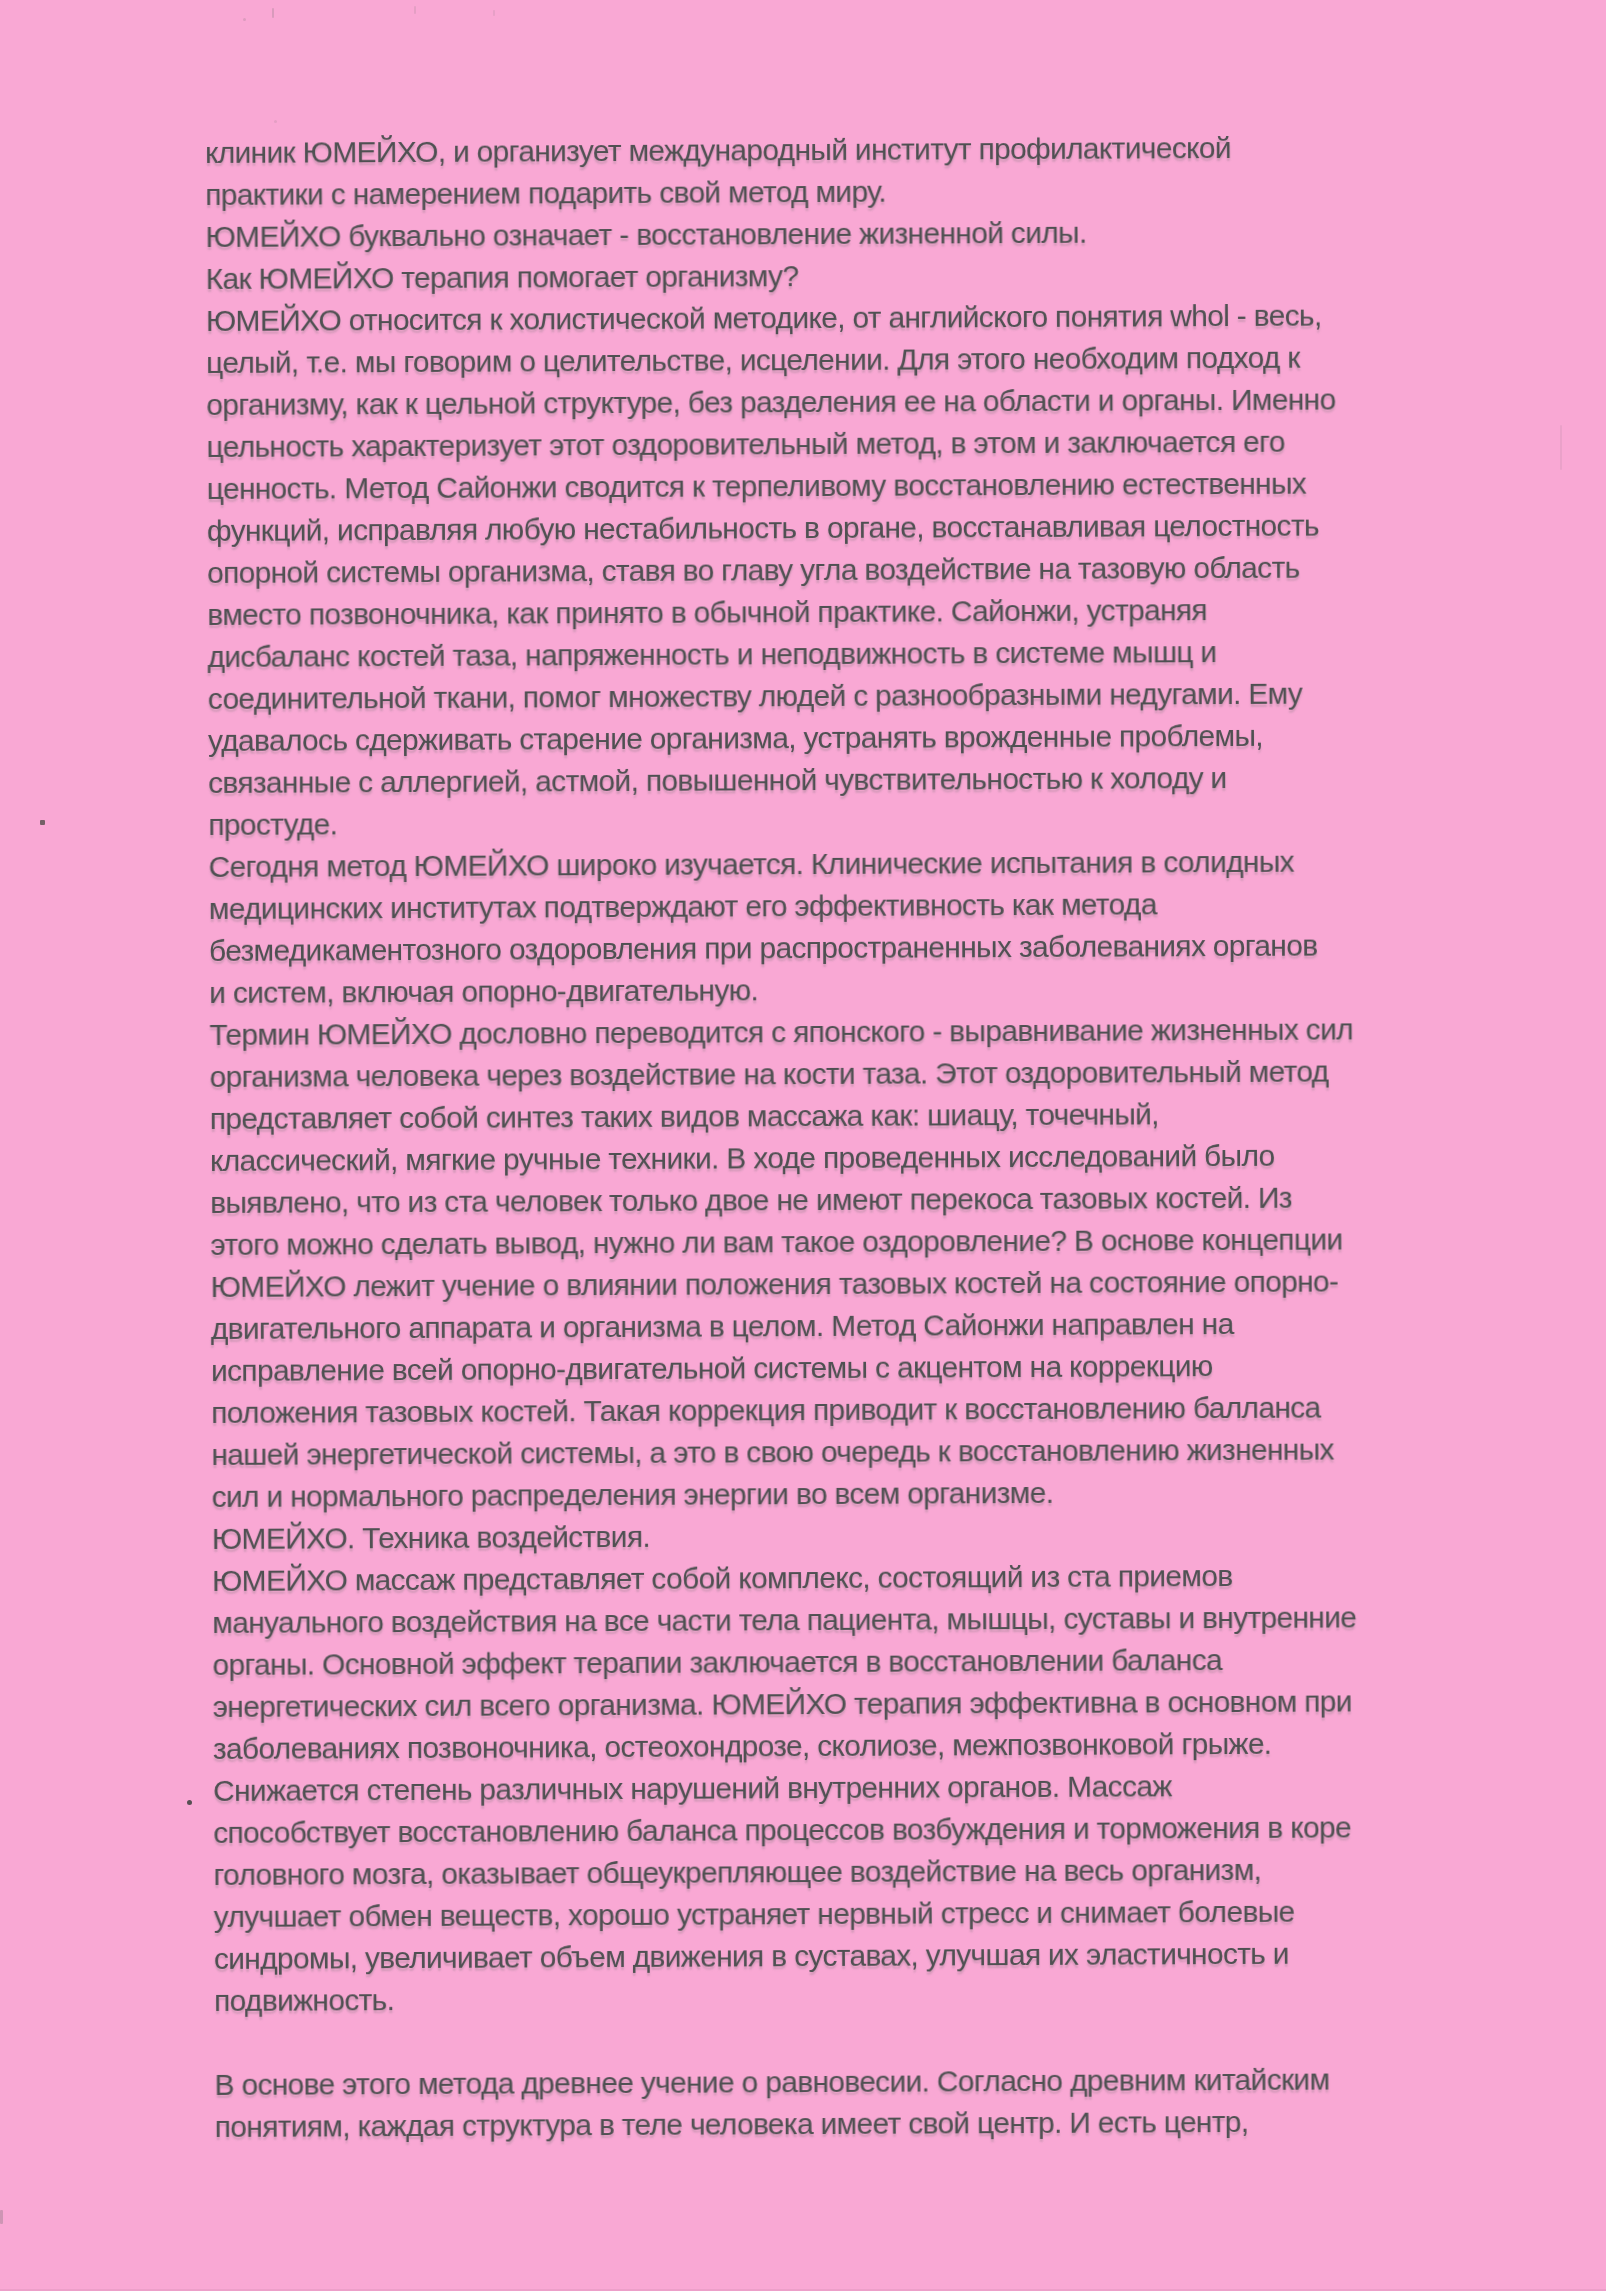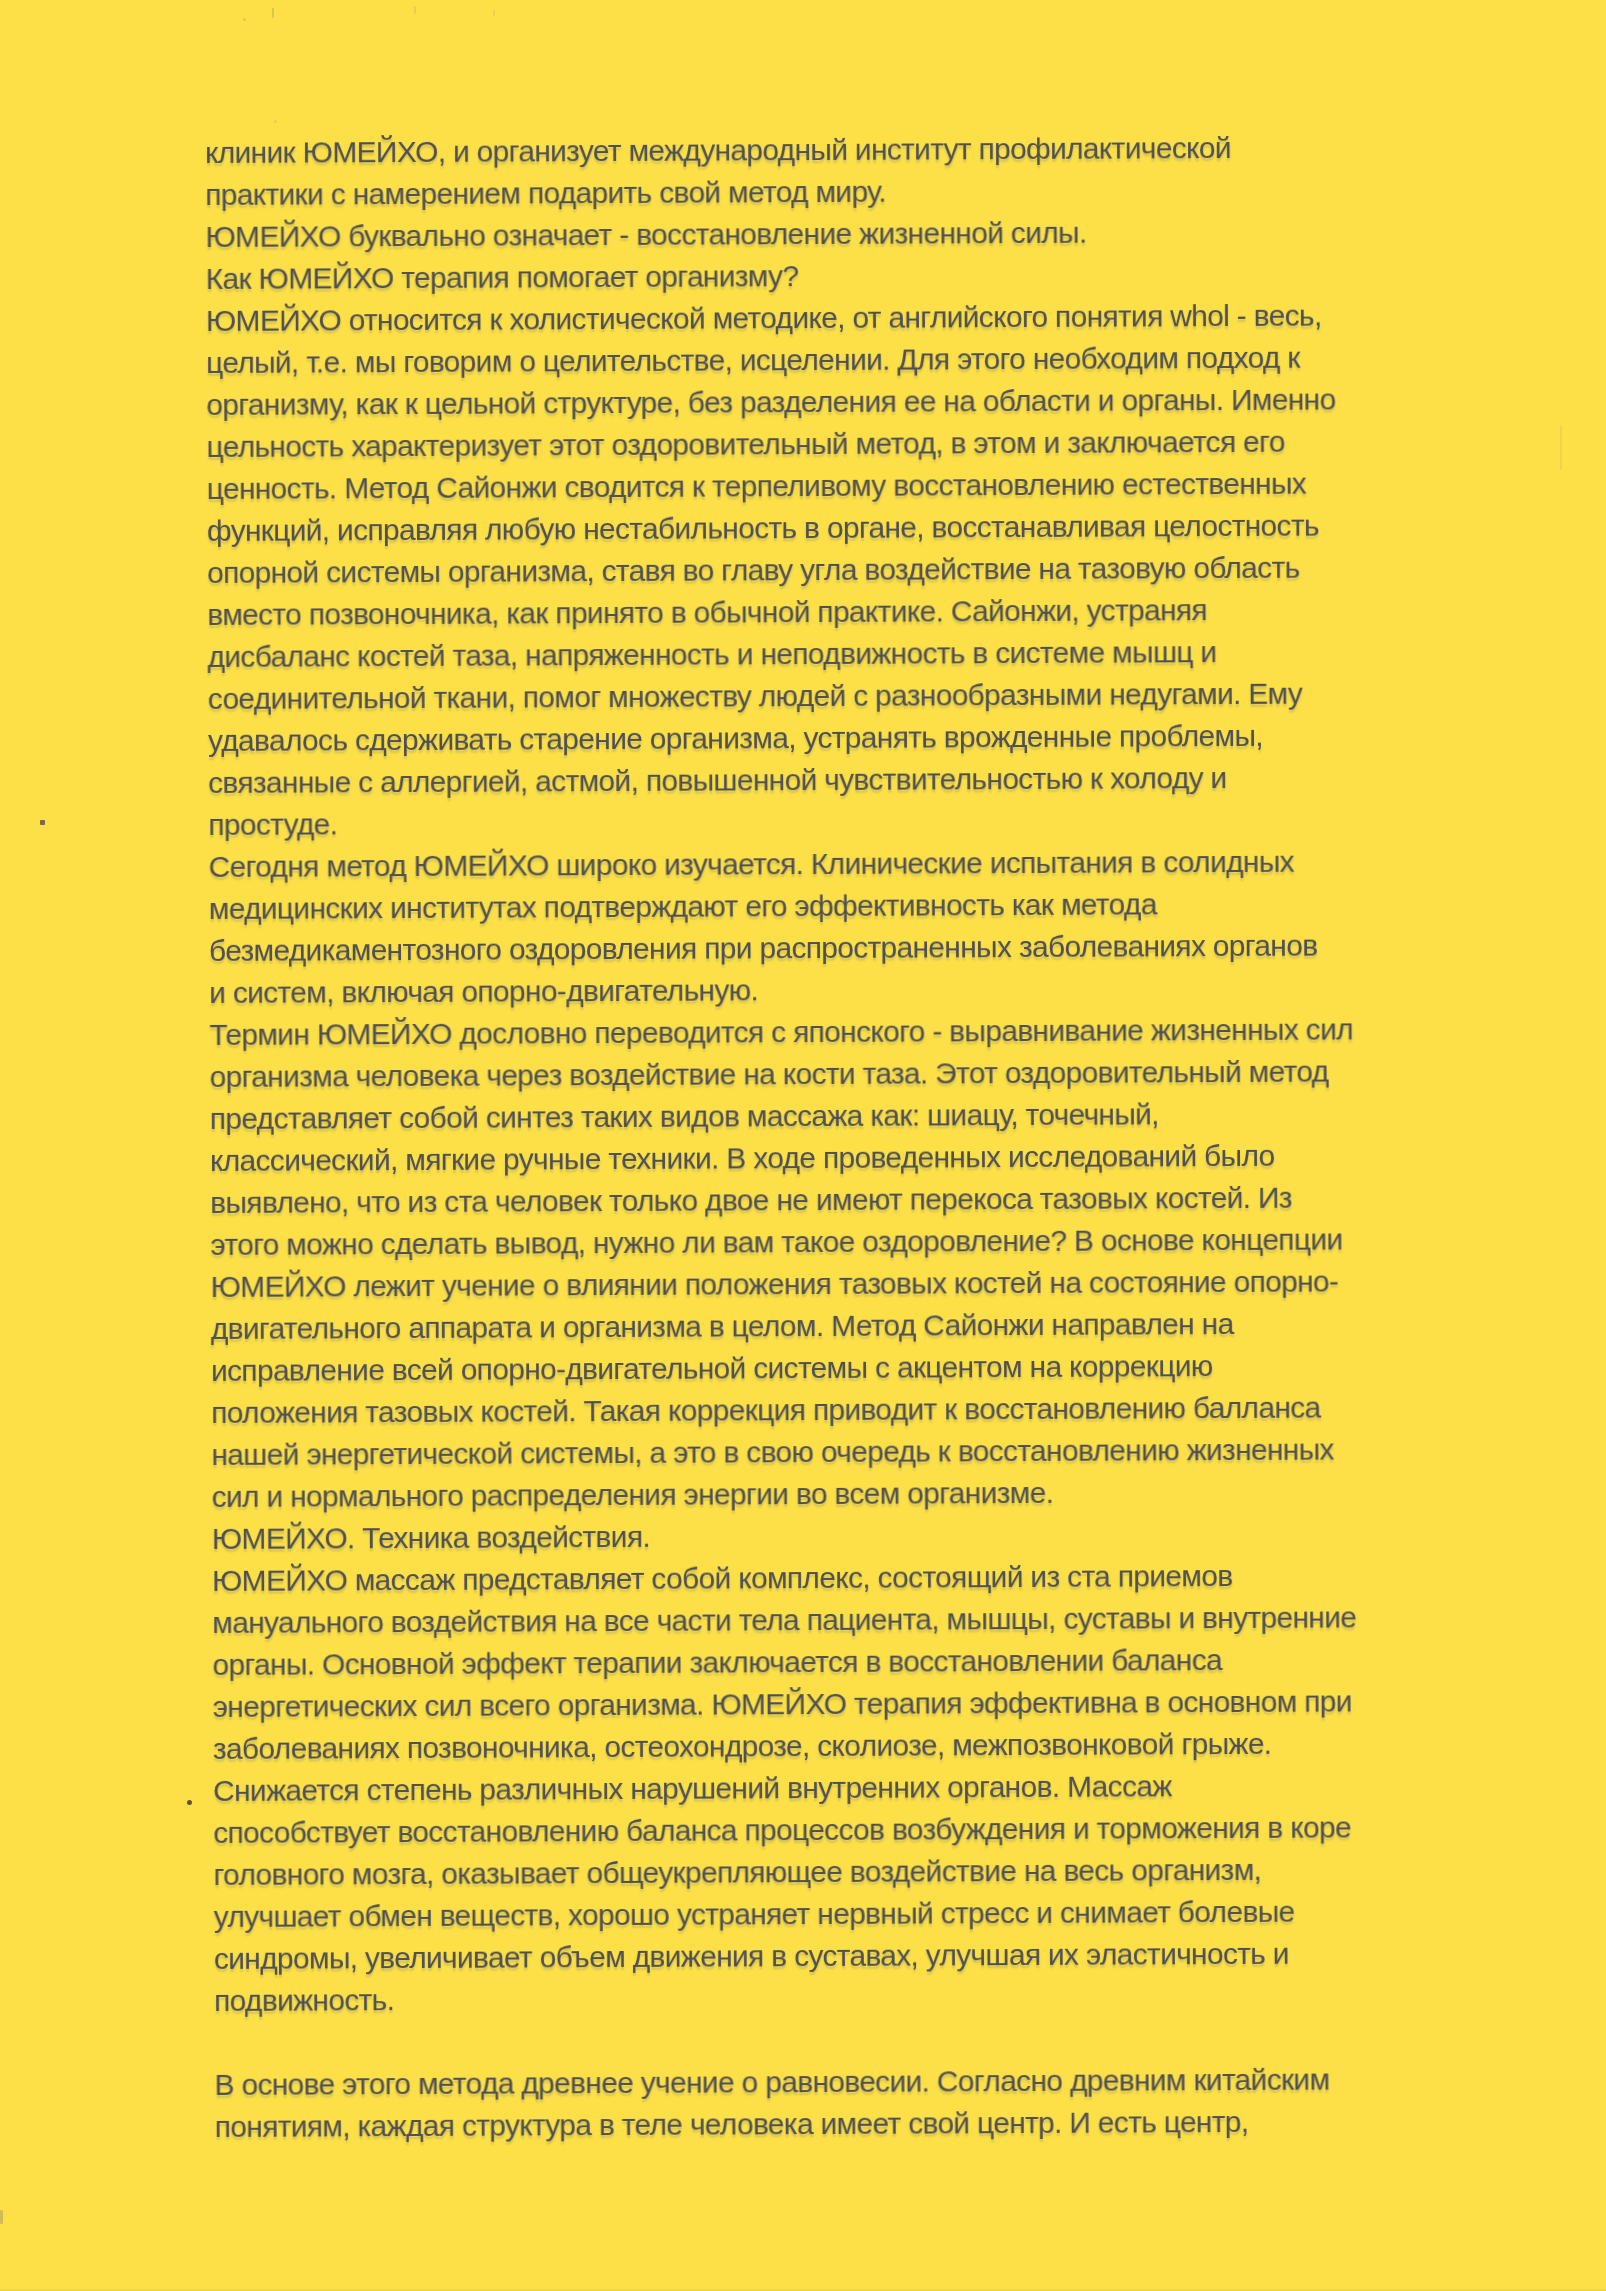--- a/index.html
+++ b/index.html
@@ -4,21 +4,21 @@
 <style>
   html, body {
     margin: 0;
     padding: 0;
     background: #ffffff;
   }
   .page {
     position: relative;
     width: 1606px;
     height: 2291px;
-    background: #fde047;
+    background: #f9a8d4;
     overflow: hidden;
     font-family: "Liberation Sans", sans-serif;
   }
   .text-block {
     position: absolute;
     left: 205px;
     top: 132px;
     width: 1320px;
     transform: rotate(-0.28deg);
     transform-origin: left top;

